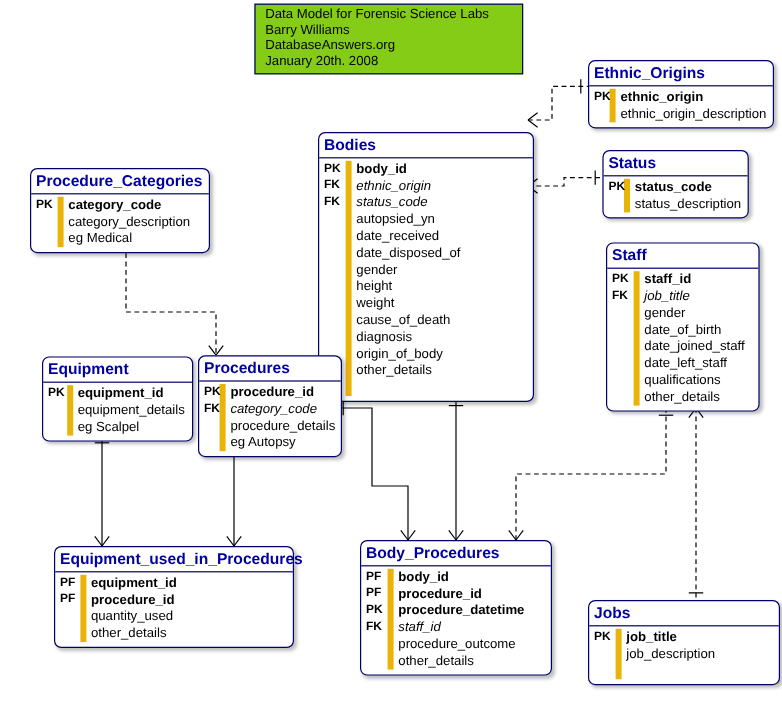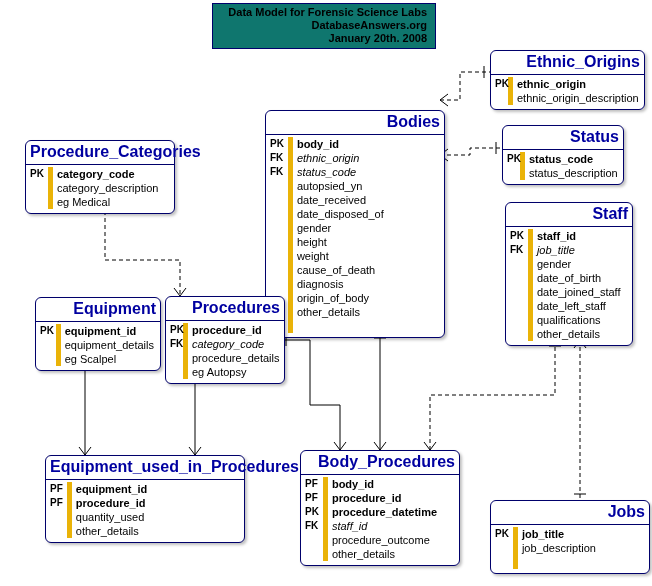--- a/index.html
+++ b/index.html
@@ -22,25 +22,25 @@
   }
   .entity {
     position: absolute;
     border: 1px solid #00006b;
     border-radius: 6px;
     background: #fff;
     box-shadow: 2px 2px 3px rgba(0,0,0,0.25);
   }
   .entity .title {
     border-bottom: 1px solid #00006b;
-    text-align: right;
+    text-align: left;
     font-weight: bold;
     color: #0000a0;
     padding: 2px 4px 3px 4px;
-    font-size: 16px;
+    font-size: 13px;
     white-space: nowrap;
   }
   .entity .body {
     display: flex;
     padding: 2px 6px 4px 4px;
   }
   .entity .keys {
     border-right: 5px solid #eab308;
     padding-right: 4px;
     margin-right: 4px;
@@ -52,27 +52,26 @@
     color: #000;
   }
   .entity .keys div { font-weight: bold; font-size: 10px; }
   .entity .attrs div { font-size: 11px; }
   .entity .attrs div.pk { font-weight: bold; }
   .entity .attrs div.fk { font-style: italic; }
   .entity .attrs div.eg { color: #000; }
   .titlebox {
     position: absolute;
     border: 1px solid #00006b;
-    background: #0f766e;
-    text-align: right;
+    background: #84cc16;
+    text-align: left;
     padding: 2px 8px 3px 8px;
     font-size: 11px;
     color: #000;
     line-height: 13px;
-    font-weight: bold;
   }
 </style>
 </head>
 <body>
 
 <svg class="connectors">
 
   <g stroke="#000" stroke-width="1" fill="none">
 
     <path d="M440 100 L460 100 L460 72 L490 72" stroke-dasharray="4,3"></path>
@@ -109,20 +108,21 @@
     <path d="M430 450 L424 442 M430 450 L436 442"></path>
 
     <path d="M580 340 L580 500" stroke-dasharray="4,3"></path>
     <path d="M580 340 L574 348 M580 340 L586 348"></path>
     <line x1="574" y1="494" x2="586" y2="494"></line>
   </g>
 </svg>
 
 <div class="titlebox" style="left:212px; top:3px; width:224px;">
   <div>Data Model for Forensic Science Labs</div>
+  <div>Barry Williams</div>
   <div>DatabaseAnswers.org</div>
   <div>January 20th. 2008</div>
 </div>
 
 <div class="entity" style="left:490px; top:50px; width:155px;">
   <div class="title">Ethnic_Origins</div>
   <div class="body">
       <div class="keys">
         <div>PK</div>
         <div>&nbsp;</div>

